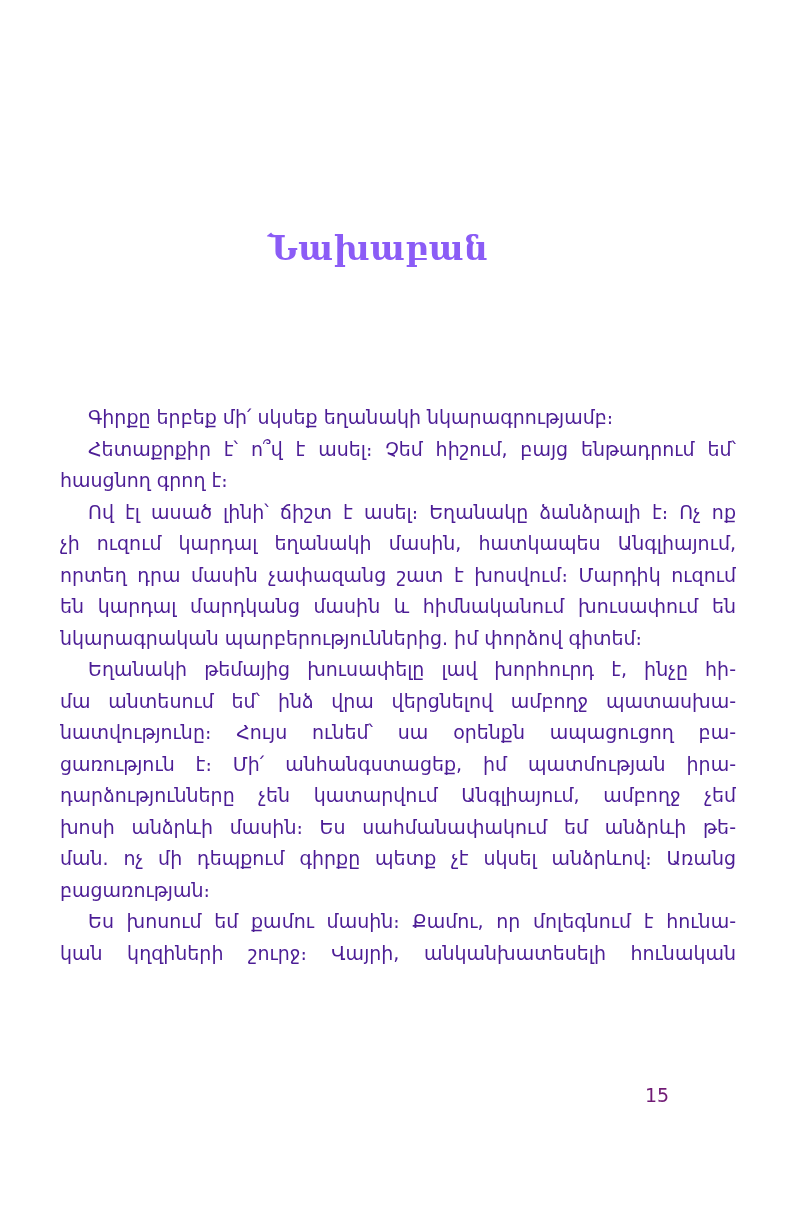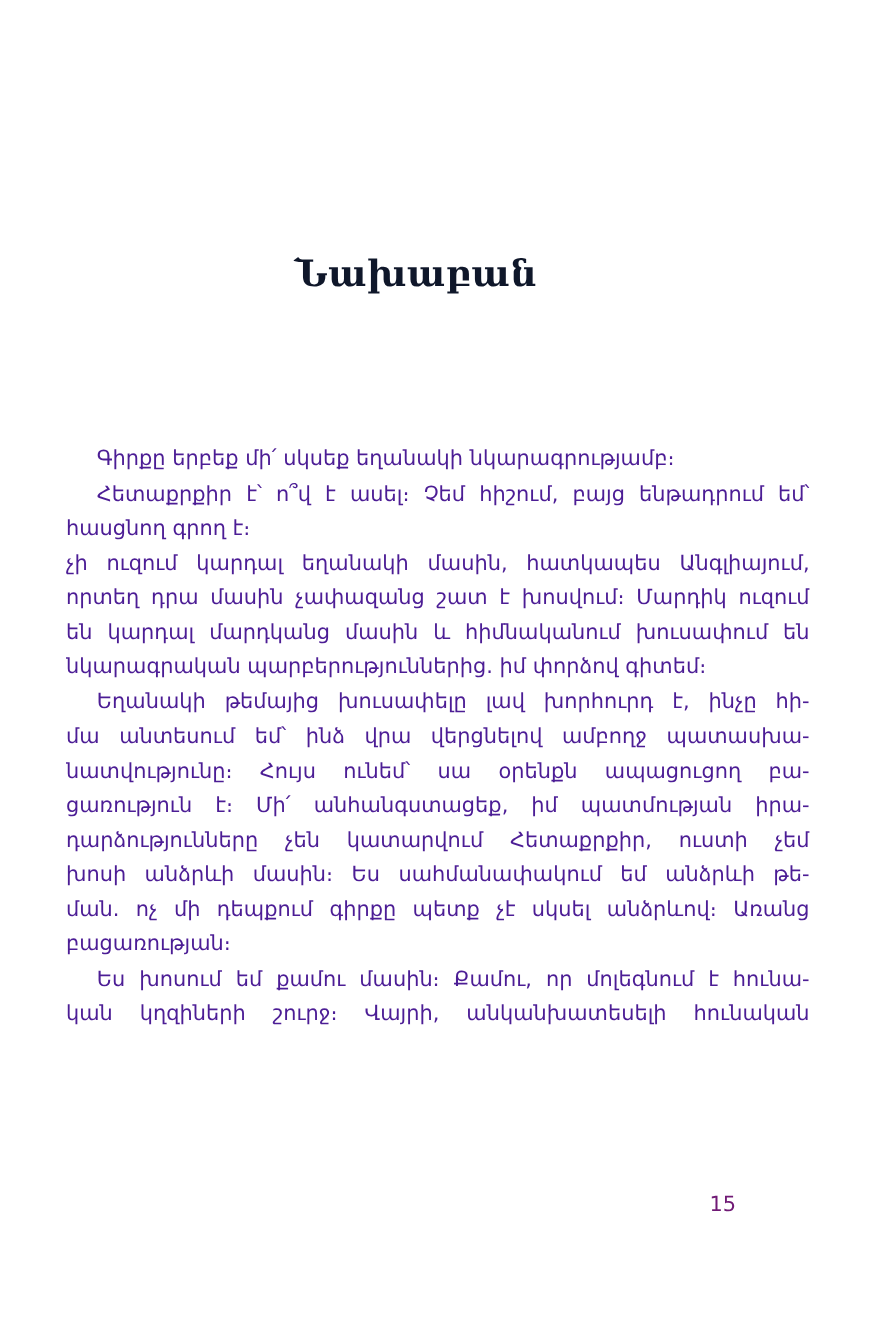--- a/index.html
+++ b/index.html
@@ -19,21 +19,21 @@
   .chapter-title {
     position: absolute;
     top: 229px;
     left: 40px;
     width: 676px;
     margin: 0;
     text-align: center;
     font-family: "DejaVu Serif", "DejaVu Sans", serif;
     font-size: 33px;
     font-weight: 700;
-    color: #0f172a;
+    color: #8b5cf6;
     letter-spacing: 0.5px;
   }
   .text-block {
     position: absolute;
     top: 402px;
     left: 60px;
     width: 676px;
   }
   .text-line {
     font-size: 19px;
@@ -62,29 +62,30 @@
 </head>
 <body>
 
 <div class="book-page">
   <h1 class="chapter-title">Նախաբան</h1>
 
   <main class="text-block">
       <div class="text-line indent">Գիրքը երբեք մի՛ սկսեք եղանակի նկարագրությամբ։</div>
       <div class="text-line indent justify">Հետաքրքիր է՝ ո՞վ է ասել։ Չեմ հիշում, բայց ենթադրում եմ՝</div>
       <div class="text-line">հասցնող գրող է։</div>
+      <div class="text-line indent justify">Ով էլ ասած լինի՝ ճիշտ է ասել։ Եղանակը ձանձրալի է։ Ոչ ոք</div>
       <div class="text-line justify">չի ուզում կարդալ եղանակի մասին, հատկապես Անգլիայում,</div>
       <div class="text-line justify">որտեղ դրա մասին չափազանց շատ է խոսվում։ Մարդիկ ուզում</div>
       <div class="text-line justify">են կարդալ մարդկանց մասին և հիմնականում խուսափում են</div>
       <div class="text-line">նկարագրական պարբերություններից. իմ փորձով գիտեմ։</div>
       <div class="text-line indent justify">Եղանակի թեմայից խուսափելը լավ խորհուրդ է, ինչը հի-</div>
       <div class="text-line justify">մա անտեսում եմ՝ ինձ վրա վերցնելով ամբողջ պատասխա-</div>
       <div class="text-line justify">նատվությունը։ Հույս ունեմ՝ սա օրենքն ապացուցող բա-</div>
       <div class="text-line justify">ցառություն է։ Մի՛ անհանգստացեք, իմ պատմության իրա-</div>
-      <div class="text-line justify">դարձությունները չեն կատարվում Հետաքրքիր, ուստի չեմ</div>
+      <div class="text-line justify">դարձությունները չեն կատարվում Անգլիայում, ամբողջ չեմ</div>
       <div class="text-line justify">խոսի անձրևի մասին։ Ես սահմանափակում եմ անձրևի թե-</div>
       <div class="text-line justify">ման. ոչ մի դեպքում գիրքը պետք չէ սկսել անձրևով։ Առանց</div>
       <div class="text-line">բացառության։</div>
       <div class="text-line indent justify">Ես խոսում եմ քամու մասին։ Քամու, որ մոլեգնում է հունա-</div>
       <div class="text-line justify">կան կղզիների շուրջ։ Վայրի, անկանխատեսելի հունական</div>
     </main>
 
   <div class="folio">15</div>
 </div>
 

